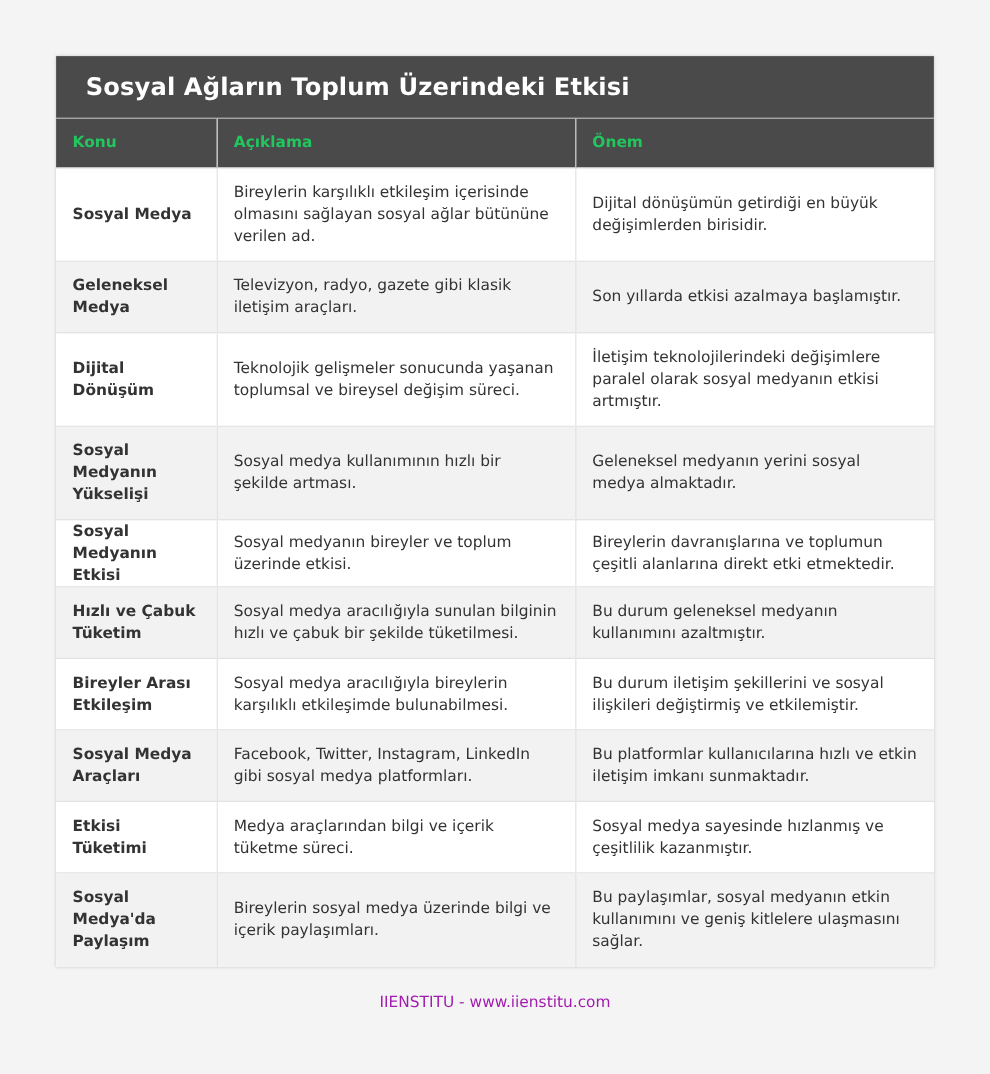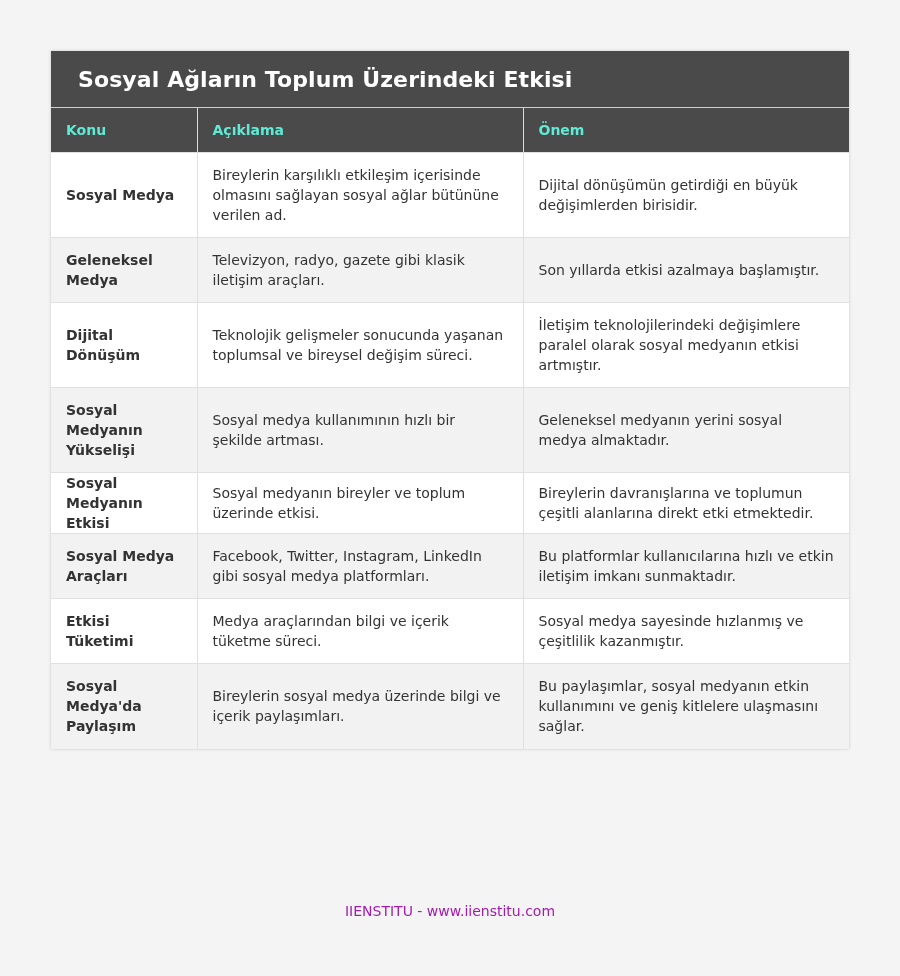--- a/index.html
+++ b/index.html
@@ -33,21 +33,21 @@
       width: 798px;
       border-collapse: collapse;
       table-layout: fixed;
     }
     col.c1 { width: 146px; }
     col.c2 { width: 326px; }
     col.c3 { width: 326px; }
     th {
       height: 44px;
       background: #4a4a4a;
-      color: #5eead4;
+      color: #22c55e;
       font-weight: bold;
       font-size: 14px;
       text-align: left;
       padding: 0 15px;
       border-left: 1px solid #dcdcdc;
     }
     th:first-child { border-left: none; }
     td {
       font-size: 14px;
       line-height: 20px;
@@ -108,20 +108,30 @@
         <td>Sosyal Medyanın Yükselişi</td>
         <td>Sosyal medya kullanımının hızlı bir şekilde artması.</td>
         <td>Geleneksel medyanın yerini sosyal medya almaktadır.</td>
       </tr>
       <tr class="odd" style="height:52px">
         <td>Sosyal Medyanın Etkisi</td>
         <td>Sosyal medyanın bireyler ve toplum üzerinde etkisi.</td>
         <td>Bireylerin davranışlarına ve toplumun çeşitli alanlarına direkt etki etmektedir.</td>
       </tr>
       <tr class="even" style="height:65px">
+        <td>Hızlı ve Çabuk Tüketim</td>
+        <td>Sosyal medya aracılığıyla sunulan bilginin hızlı ve çabuk bir şekilde tüketilmesi.</td>
+        <td>Bu durum geleneksel medyanın kullanımını azaltmıştır.</td>
+      </tr>
+      <tr class="odd" style="height:65px">
+        <td>Bireyler Arası Etkileşim</td>
+        <td>Sosyal medya aracılığıyla bireylerin karşılıklı etkileşimde bulunabilmesi.</td>
+        <td>Bu durum iletişim şekillerini ve sosyal ilişkileri değiştirmiş ve etkilemiştir.</td>
+      </tr>
+      <tr class="even" style="height:65px">
         <td>Sosyal Medya Araçları</td>
         <td>Facebook, Twitter, Instagram, LinkedIn gibi sosyal medya platformları.</td>
         <td>Bu platformlar kullanıcılarına hızlı ve etkin iletişim imkanı sunmaktadır.</td>
       </tr>
       <tr class="odd" style="height:65px">
         <td>Etkisi Tüketimi</td>
         <td>Medya araçlarından bilgi ve içerik tüketme süreci.</td>
         <td>Sosyal medya sayesinde hızlanmış ve çeşitlilik kazanmıştır.</td>
       </tr>
       <tr class="even" style="height:85px">

